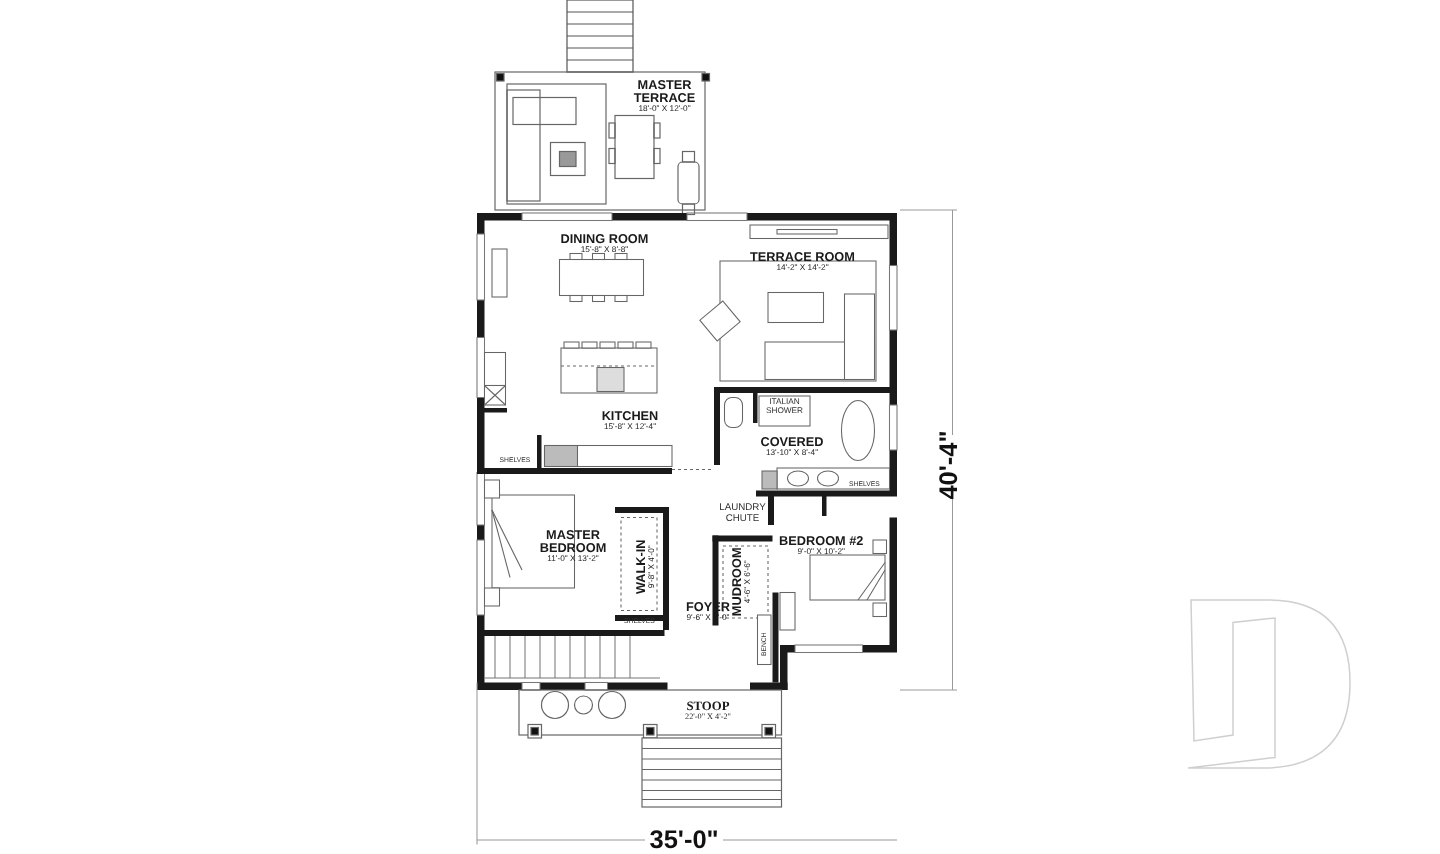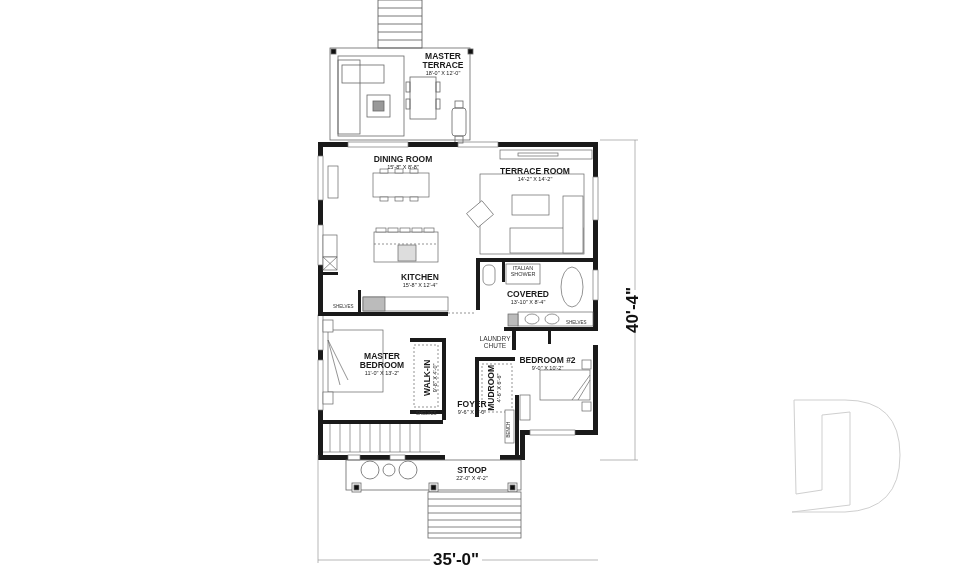--- a/index.html
+++ b/index.html
@@ -265,21 +265,21 @@
   <span class="d">4'-6" X 6'-6"</span>
 </div>
 <div class="lbl" style="left:515px;top:356px;width:65px;">
   <span class="n">BEDROOM #2</span>
   <span class="d">9'-0" X 10'-2"</span>
 </div>
 <div class="lbl" style="left:452px;top:400px;width:40px;text-align:center;">
   <span class="n">FOYER</span>
   <span class="d">9'-6" X 5'-0"</span>
 </div>
-<div class="lbl" style="left:447px;top:466px;width:50px;">
+<div class="lbl" style="left:447px;top:466px;width:50px;font-family:Liberation Serif, serif;">
   <span class="n">STOOP</span>
   <span class="d">22'-0" X 4'-2"</span>
 </div>
 
 <div class="note" style="left:507px;top:266px;width:32px;font-size:5.5px;">
   <div>ITALIAN</div>
   <div>SHOWER</div>
 </div>
 <div class="note" style="left:475px;top:336px;width:40px;">
   <div>LAUNDRY</div>

